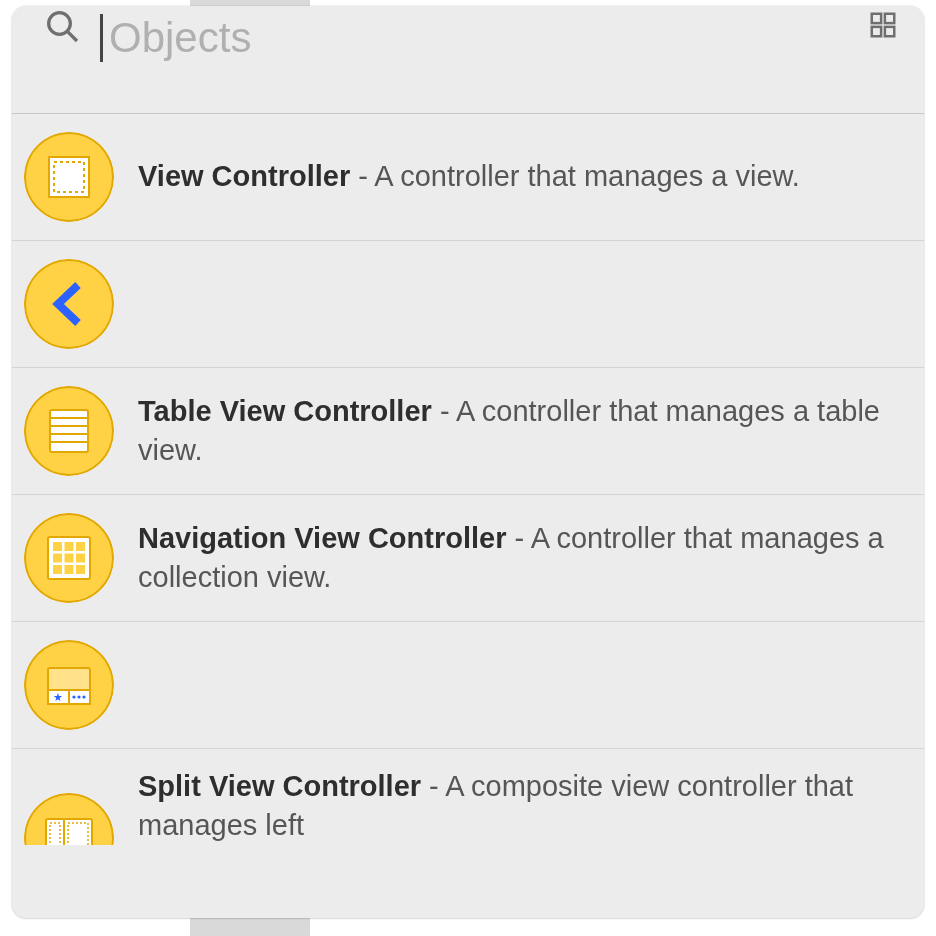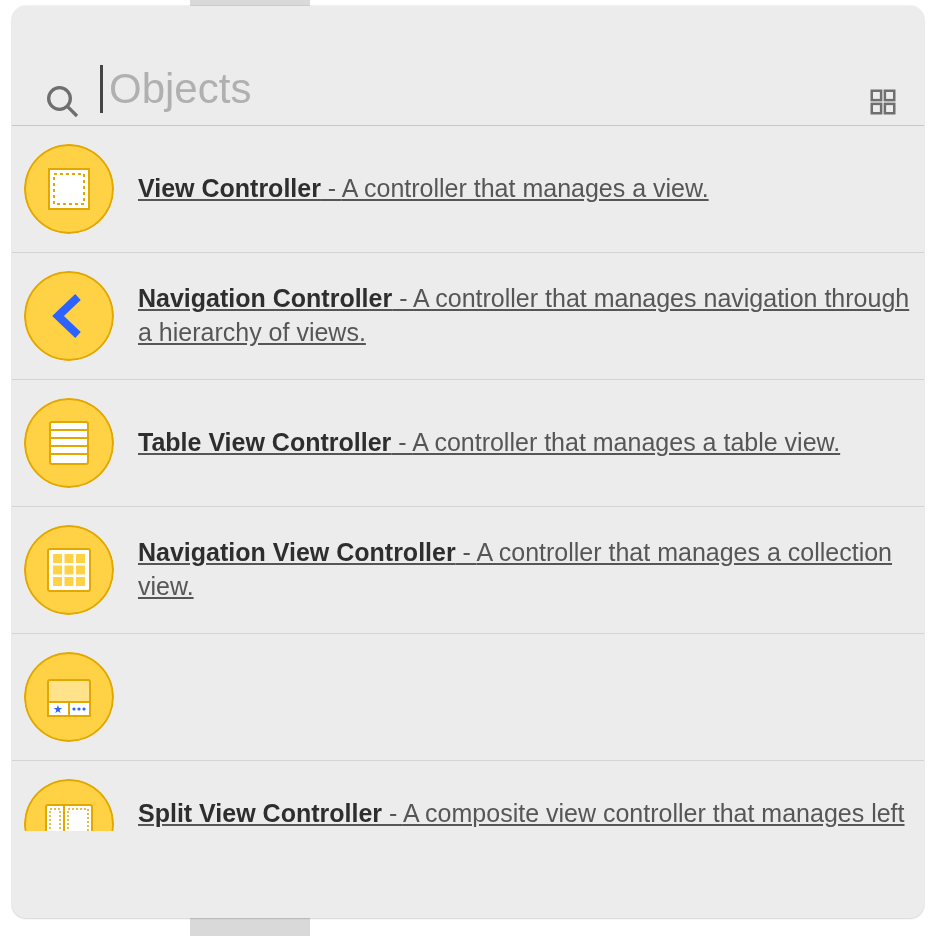--- a/index.html
+++ b/index.html
@@ -41,25 +41,25 @@
       background: #ececec;
       border-radius: 14px;
       box-shadow: 0 1px 2px rgba(0,0,0,0.12), 0 0 0 1px rgba(0,0,0,0.05);
       display: flex;
       flex-direction: column;
       overflow: hidden;
       z-index: 1;
     }
 
     .toolbar {
-      height: 120px;
+      height: 108px;
       border-bottom: 1px solid #c7c7c7;
       display: flex;
-      align-items: flex-end;
-      padding: 0 22px 4px 30px;
+      align-items: flex-start;
+      padding: 0 22px 10px 30px;
       gap: 18px;
       flex-shrink: 0;
     }
     .search-icon {
       width: 40px;
       height: 40px;
       flex-shrink: 0;
       color: #6f6f6f;
     }
     .search-input {
@@ -127,25 +127,24 @@
       justify-content: center;
     }
     .icon-circle {
       width: 90px;
       height: 90px;
       border-radius: 50%;
     }
 
     .row-text {
       flex: 1;
-      font-size: 25px;
+      font-size: 29px;
       line-height: 1.35;
       color: #565656;
       padding-right: 6px;
-      text-decoration: underline;
     }
     .row-title {
       font-weight: 700;
       color: #2e2e2e;
     }
     .row-sep { color: #565656; }
     .row-desc { color: #565656; }
 
     
     .row.partial { min-height: 60px; padding-bottom: 0; border-bottom: none; align-items: flex-end; padding-top: 18px; overflow:hidden;}
@@ -197,23 +196,20 @@
     </div>
 
 
     <div class="row">
       <div class="icon-wrap">
         <svg class="icon-circle" viewBox="0 0 90 90">
           <circle cx="45" cy="45" r="44" fill="#FFD145" stroke="#E2A800" stroke-width="2"></circle>
           <polyline points="54,26 34,45 54,64" fill="none" stroke="#2C62FF" stroke-width="8" stroke-linecap="butt" stroke-linejoin="miter"></polyline>
         </svg>
       </div>
-      <div class="row-text">
-        <span class="row-title">Navigation Controller</span><span class="row-sep"> - </span><span class="row-desc">A controller that manages navigation through a hierarchy of views.</span>
-      </div>
     </div>
 
     <div class="row">
       <div class="icon-wrap">
         <svg class="icon-circle" viewBox="0 0 90 90">
           <circle cx="45" cy="45" r="44" fill="#FFD145" stroke="#E2A800" stroke-width="2"></circle>
           <rect x="26" y="24" width="38" height="42" rx="2" fill="#fff" stroke="#E2A800" stroke-width="2"></rect>
           <line x1="26" y1="32" x2="64" y2="32" stroke="#E2A800" stroke-width="2"></line>
           <line x1="26" y1="40" x2="64" y2="40" stroke="#E2A800" stroke-width="2"></line>
           <line x1="26" y1="48" x2="64" y2="48" stroke="#E2A800" stroke-width="2"></line>

